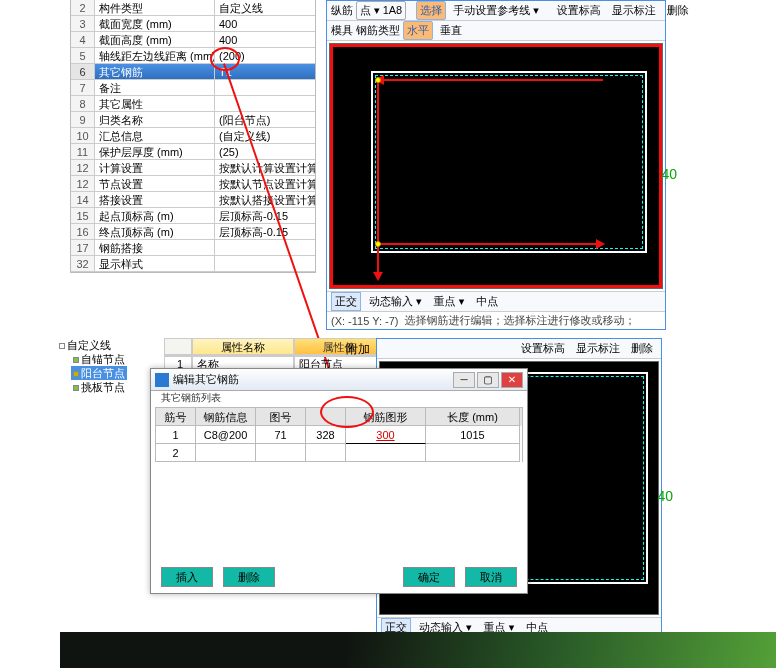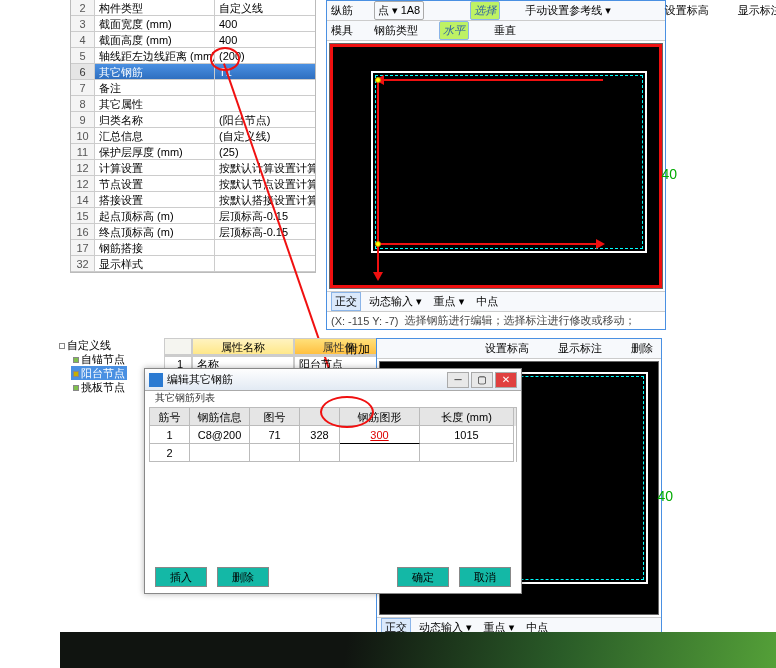--- a/index.html
+++ b/index.html
@@ -9,25 +9,25 @@
   .prop-grid { position: absolute; left: 70px; top: 0; width: 246px; border: 1px solid #bbb; border-top: none; background: #fff; }
   .prop-row { display: flex; height: 16px; border-bottom: 1px solid #ccc; }
   .prop-row.sel { background: linear-gradient(#4a90e2,#2f6fc0); color: #fff; }
   .prop-idx { width: 24px; text-align: center; border-right: 1px solid #ccc; color: #555; line-height: 16px; background:#f4f4f4; }
   .prop-row.sel .prop-idx { background:#e5e5e5; color:#333; }
   .prop-name { width: 120px; border-right: 1px solid #ccc; padding-left: 4px; line-height: 16px; white-space: nowrap; overflow: hidden; }
   .prop-val  { flex: 1; padding-left: 4px; line-height: 16px; white-space: nowrap; overflow: hidden; }
   
   
   .draw-panel { position: absolute; left: 326px; top: 0; width: 340px; height: 330px; border: 1px solid #4a90e2; background: #fff; display: flex; flex-direction: column; }
-  .tb { display: flex; align-items: center; height: 20px; padding: 0 4px; gap: 21px; border-bottom: 1px solid #ccc; background:#f7f9fc; }
+  .tb { display: flex; align-items: center; height: 20px; padding: 0 4px; gap: 3px; border-bottom: 1px solid #ccc; background:#f7f9fc; }
   .tb span { white-space: nowrap; }
   .tb .sep { width:1px; height:14px; background:#ccc; margin:0 2px; }
   .tb .btn { border:1px solid transparent; padding:1px 3px; border-radius:2px; }
-  .tb .btn.ac { border-color:#8ab4e8; background:#bef264; color:#2a5ca8;font-style:italic; }
+  .tb .btn.ac { border-color:#8ab4e8; background:#fdba74; color:#2a5ca8; }
   .canvas { flex:1; position:relative; border:1px solid #666; margin:2px; }
   .canvas-inner { position:absolute; inset:0; background:#000; border:3px solid #f01010; }
   .rect1 { position:absolute; left:38px; top:24px; right:12px; bottom:32px; background:#000; border:2px solid #fff; }
   .rect2 { position:absolute; left:42px; top:28px; right:16px; bottom:36px; border:1px dashed #0ff; }
   .arrow-h { position:absolute; left:44px; top:32px; width:226px; height:2px; background:#f01010; }
   .arrow-h::before { content:""; position:absolute; left:-7px; top:-4px; border:5px solid transparent; border-right:9px solid #f01010; }
   .arrow-v { position:absolute; left:44px; top:32px; width:2px; height:200px; background:#f01010; }
   .arrow-v::after { content:""; position:absolute; bottom:-7px; left:-4px; border:5px solid transparent; border-top:9px solid #f01010; }
   .arrow-b { position:absolute; left:44px; bottom:40px; width:226px; height:2px; background:#f01010; }
   .arrow-b::after { content:""; position:absolute; right:-7px; top:-4px; border:5px solid transparent; border-left:9px solid #f01010; }
@@ -49,21 +49,21 @@
   
   .hdr2 { position:absolute; left:164px; top:338px; width:220px; height:18px; display:flex; border-bottom:1px solid #ccc; }
   .hdr2 div { border:1px solid #ccc; text-align:center; line-height:16px; }
   .hdr2 .c1 { width:28px; background:#f5f5f0; }
   .hdr2 .c2 { flex:1; background:linear-gradient(#fff3c0,#ffe88a); }
   .hdr2 .c3 { width:90px; background:linear-gradient(#ffe07a,#ffc040); color:#333; }
   .hdr2r2 { position:absolute; left:164px; top:356px; width:220px; height:16px; display:flex; }
   .hdr2r2 div { border:1px solid #ccc; padding-left:4px; line-height:14px; }
   
   
-  .dlg { position:absolute; left:144px; top:368px; width:378px; height:226px; background:#fff; border:1px solid #888; box-shadow:0 0 6px rgba(0,0,0,.3); }
+  .dlg { position:absolute; left:150px; top:368px; width:378px; height:226px; background:#fff; border:1px solid #888; box-shadow:0 0 6px rgba(0,0,0,.3); }
   .dlg-title { height:22px; background:linear-gradient(#fefefe,#e2eaf4); display:flex; align-items:center; padding:0 4px; border-bottom:1px solid #aaa; }
   .dlg-title .t { flex:1; }
   .dlg-title .wb { width:22px; height:16px; border:1px solid #aaa; background:#e8e8e8; text-align:center; line-height:14px; margin-left:2px; font-size:10px; }
   .dlg-title .wb.close { background:#e04040; color:#fff; }
   .dlg-sub { height:14px; padding-left:10px; color:#333; font-size:10px; }
   .dlg-tbl { margin:2px 4px 0; border:1px solid #bbb; border-bottom:0; }
   .dlg-tbl-h { display:flex; background:#e5e5e5; }
   .dlg-tbl-h div, .dlg-tbl-r div { border-right:1px solid #bbb; border-bottom:1px solid #bbb; text-align:center; line-height:18px; height:18px; overflow:hidden; }
   .dlg-tbl-r { display:flex; }
   .dlg-tbl .c0 { width:40px; } .dlg-tbl .c1 { width:60px; } .dlg-tbl .c2 { width:50px; }

